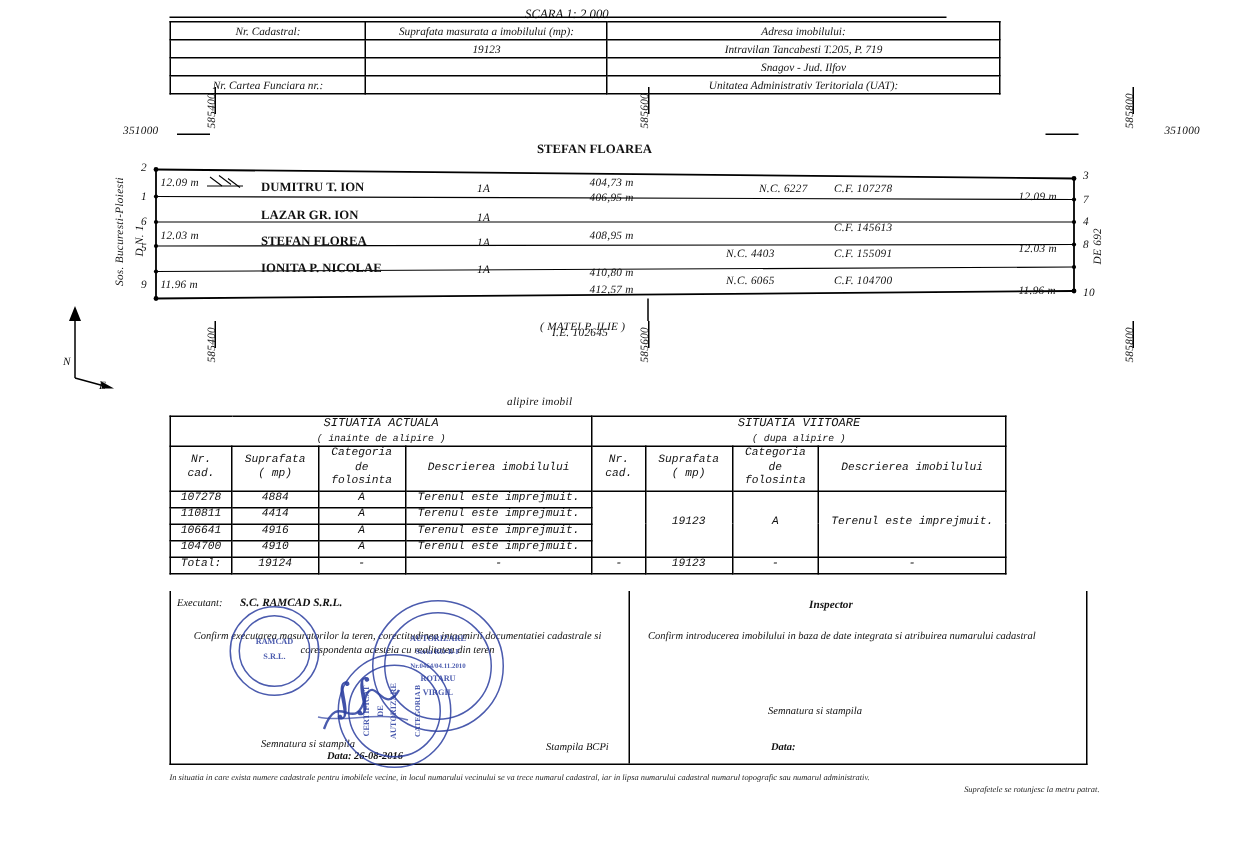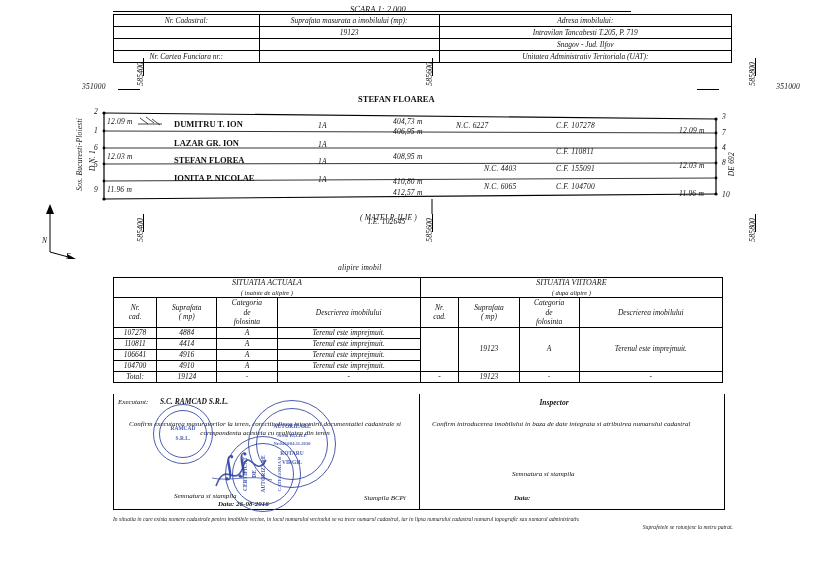--- a/index.html
+++ b/index.html
@@ -24,21 +24,21 @@
   .abs { position: absolute; }
 
   
   .scara {
     left: 350px; top: 4px;
     font-size: 8.5px;
     font-style: italic;
   }
   .hdr-table {
     left: 113px; top: 14px;
-    width: 619px;
+    width: 554px;
     border-collapse: collapse;
     font-size: 7.5px;
     font-style: italic;
   }
   .hdr-table td {
     border: 1px solid #000;
     padding: 1px 3px;
     height: 9px;
     line-height: 9px;
   }
@@ -57,24 +57,25 @@
   .tickline { background: #000; position: absolute; }
   .plotname {
     font-size: 8.5px;
     font-weight: bold;
     white-space: nowrap;
   }
 
   
   .bt {
     left: 113px; top: 277px;
-    width: 610px;
+    width: 558px;
     border-collapse: collapse;
     font-size: 7.5px;
     font-style: italic;
+    font-family: Liberation Mono, monospace;
   }
   .bt td, .bt th {
     border: 1px solid #000;
     padding: 0 2px;
     line-height: 9.5px;
     font-weight: normal;
     text-align: center;
   }
   .bt .tall { height: 26px; }
   .bt .hdr-main {
@@ -293,26 +294,26 @@
   <div class="abs coord" style="left:318px; top:140px;">1A</div>
   <div class="abs coord" style="left:318px; top:157px;">1A</div>
   <div class="abs coord" style="left:318px; top:175px;">1A</div>
 
   <div class="abs coord" style="left:393px; top:117px;">404,73 m</div>
   <div class="abs coord" style="left:393px; top:127px;">406,95 m</div>
   <div class="abs coord" style="left:393px; top:152px;">408,95 m</div>
   <div class="abs coord" style="left:393px; top:177px;">410,80 m</div>
   <div class="abs coord" style="left:393px; top:188px;">412,57 m</div>
 
-  <div class="abs coord" style="left:456px; top:121px;">N.C. 6227</div>
+  <div class="abs coord" style="left:506px; top:121px;">N.C. 6227</div>
   <div class="abs coord" style="left:484px; top:164px;">N.C. 4403</div>
   <div class="abs coord" style="left:484px; top:182px;">N.C. 6065</div>
 
   <div class="abs coord" style="left:556px; top:121px;">C.F. 107278</div>
-  <div class="abs coord" style="left:556px; top:147px;">C.F. 110811</div>
+  <div class="abs coord" style="left:556px; top:147px;">C.F. 145613</div>
   <div class="abs coord" style="left:556px; top:164px;">C.F. 155091</div>
   <div class="abs coord" style="left:556px; top:182px;">C.F. 104700</div>
 
   <div class="abs coord" style="left:368px; top:217px;">I.E. 102645</div>
   <div class="abs coord" style="left:360px; top:213px;">( MATEI P. ILIE )</div>
 
   <div class="abs coord" style="left:338px; top:263px;">alipire imobil</div>
 
   <table class="abs bt">
     <tbody>

